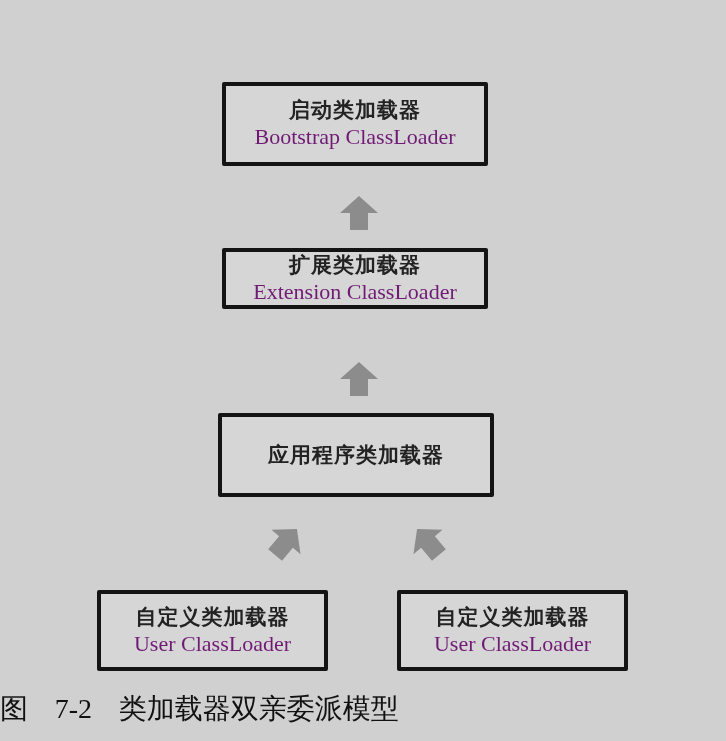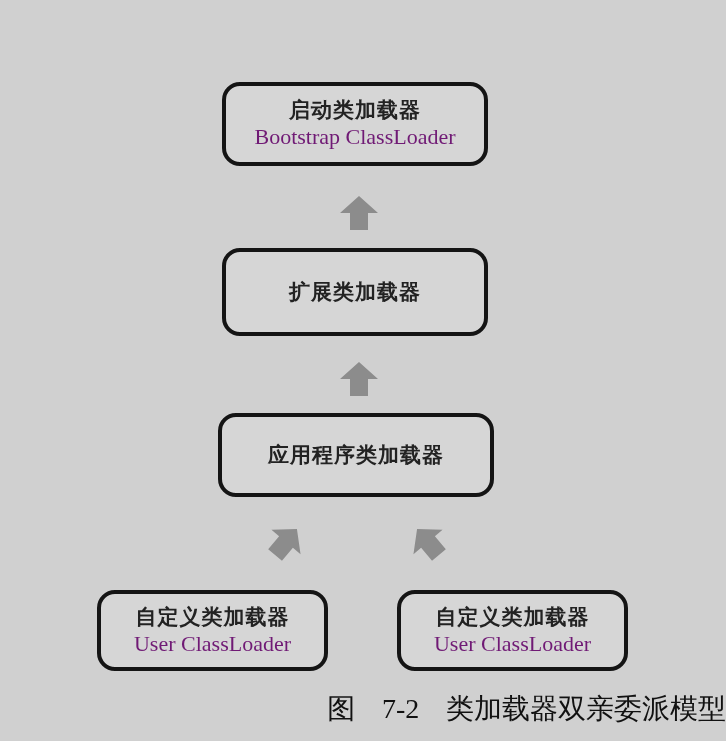--- a/index.html
+++ b/index.html
@@ -12,21 +12,21 @@
       background: #d0d0d0;
       position: relative;
       overflow: hidden;
       font-family: "DejaVu Serif", "Liberation Serif", serif;
       color: #1a1a1a;
     }
     .node {
       position: absolute;
       box-sizing: border-box;
       border: 4px solid #141414;
-      border-radius: 18px;
+      border-radius: 2px;
       background: #d6d6d6;
       display: flex;
       flex-direction: column;
       align-items: center;
       justify-content: center;
       text-align: center;
       line-height: 1.25;
     }
     .node .cn {
       font-family: "DejaVu Sans", "Liberation Sans", sans-serif;
@@ -35,41 +35,41 @@
       letter-spacing: 1px;
       color: #222;
     }
     .node .en {
       font-family: "Liberation Serif", "DejaVu Serif", serif;
       font-size: 22px;
       color: #701a75;
       white-space: nowrap;
     }
     #node-bootstrap  { left: 222px; top: 82px;  width: 266px; height: 84px; }
-    #node-extension  { left: 222px; top: 248px; width: 266px; height: 88px; }
+    #node-extension  { left: 222px; top: 248px; width: 266px; height: 61px; }
     #node-application{ left: 218px; top: 413px; width: 276px; height: 84px; }
     #node-user-left  { left: 97px;  top: 590px; width: 231px; height: 81px; }
     #node-user-right { left: 397px; top: 590px; width: 231px; height: 81px; }
 
     .arrow {
       position: absolute;
       width: 40px;
       height: 36px;
     }
     #arrow-ext-to-boot { left: 339px; top: 195px; }
     #arrow-app-to-ext  { left: 339px; top: 361px; }
     #arrow-userl-to-app { left: 266px; top: 524px; transform: rotate(40deg); }
     #arrow-userr-to-app { left: 408px; top: 524px; transform: rotate(-40deg); }
 
     .caption {
       position: absolute;
       left: 0;
       top: 690px;
       width: 726px;
-      text-align: right;
+      text-align: left;
       font-family: "DejaVu Sans", "Liberation Sans", sans-serif;
       font-size: 28px;
       color: #111;
       white-space: pre;
     }
     .caption .num {
       font-family: "Liberation Serif", "DejaVu Serif", serif;
       font-size: 28px;
     }
   </style>
@@ -80,20 +80,21 @@
   <div class="cn">启动类加载器</div>
   <div class="en">Bootstrap ClassLoader</div>
 </div>
 
 <svg class="arrow" id="arrow-ext-to-boot" viewBox="0 0 40 36">
   <polygon points="20,1 39,18 29,18 29,35 11,35 11,18 1,18" fill="#8c8c8c"></polygon>
 </svg>
 
 <div class="node" id="node-extension">
   <div class="cn">扩展类加载器</div>
+  <div class="en">Extension ClassLoader</div>
 </div>
 
 <svg class="arrow" id="arrow-app-to-ext" viewBox="0 0 40 36">
   <polygon points="20,1 39,18 29,18 29,35 11,35 11,18 1,18" fill="#8c8c8c"></polygon>
 </svg>
 
 <div class="node" id="node-application">
   <div class="cn">应用程序类加载器</div>
 </div>
 

